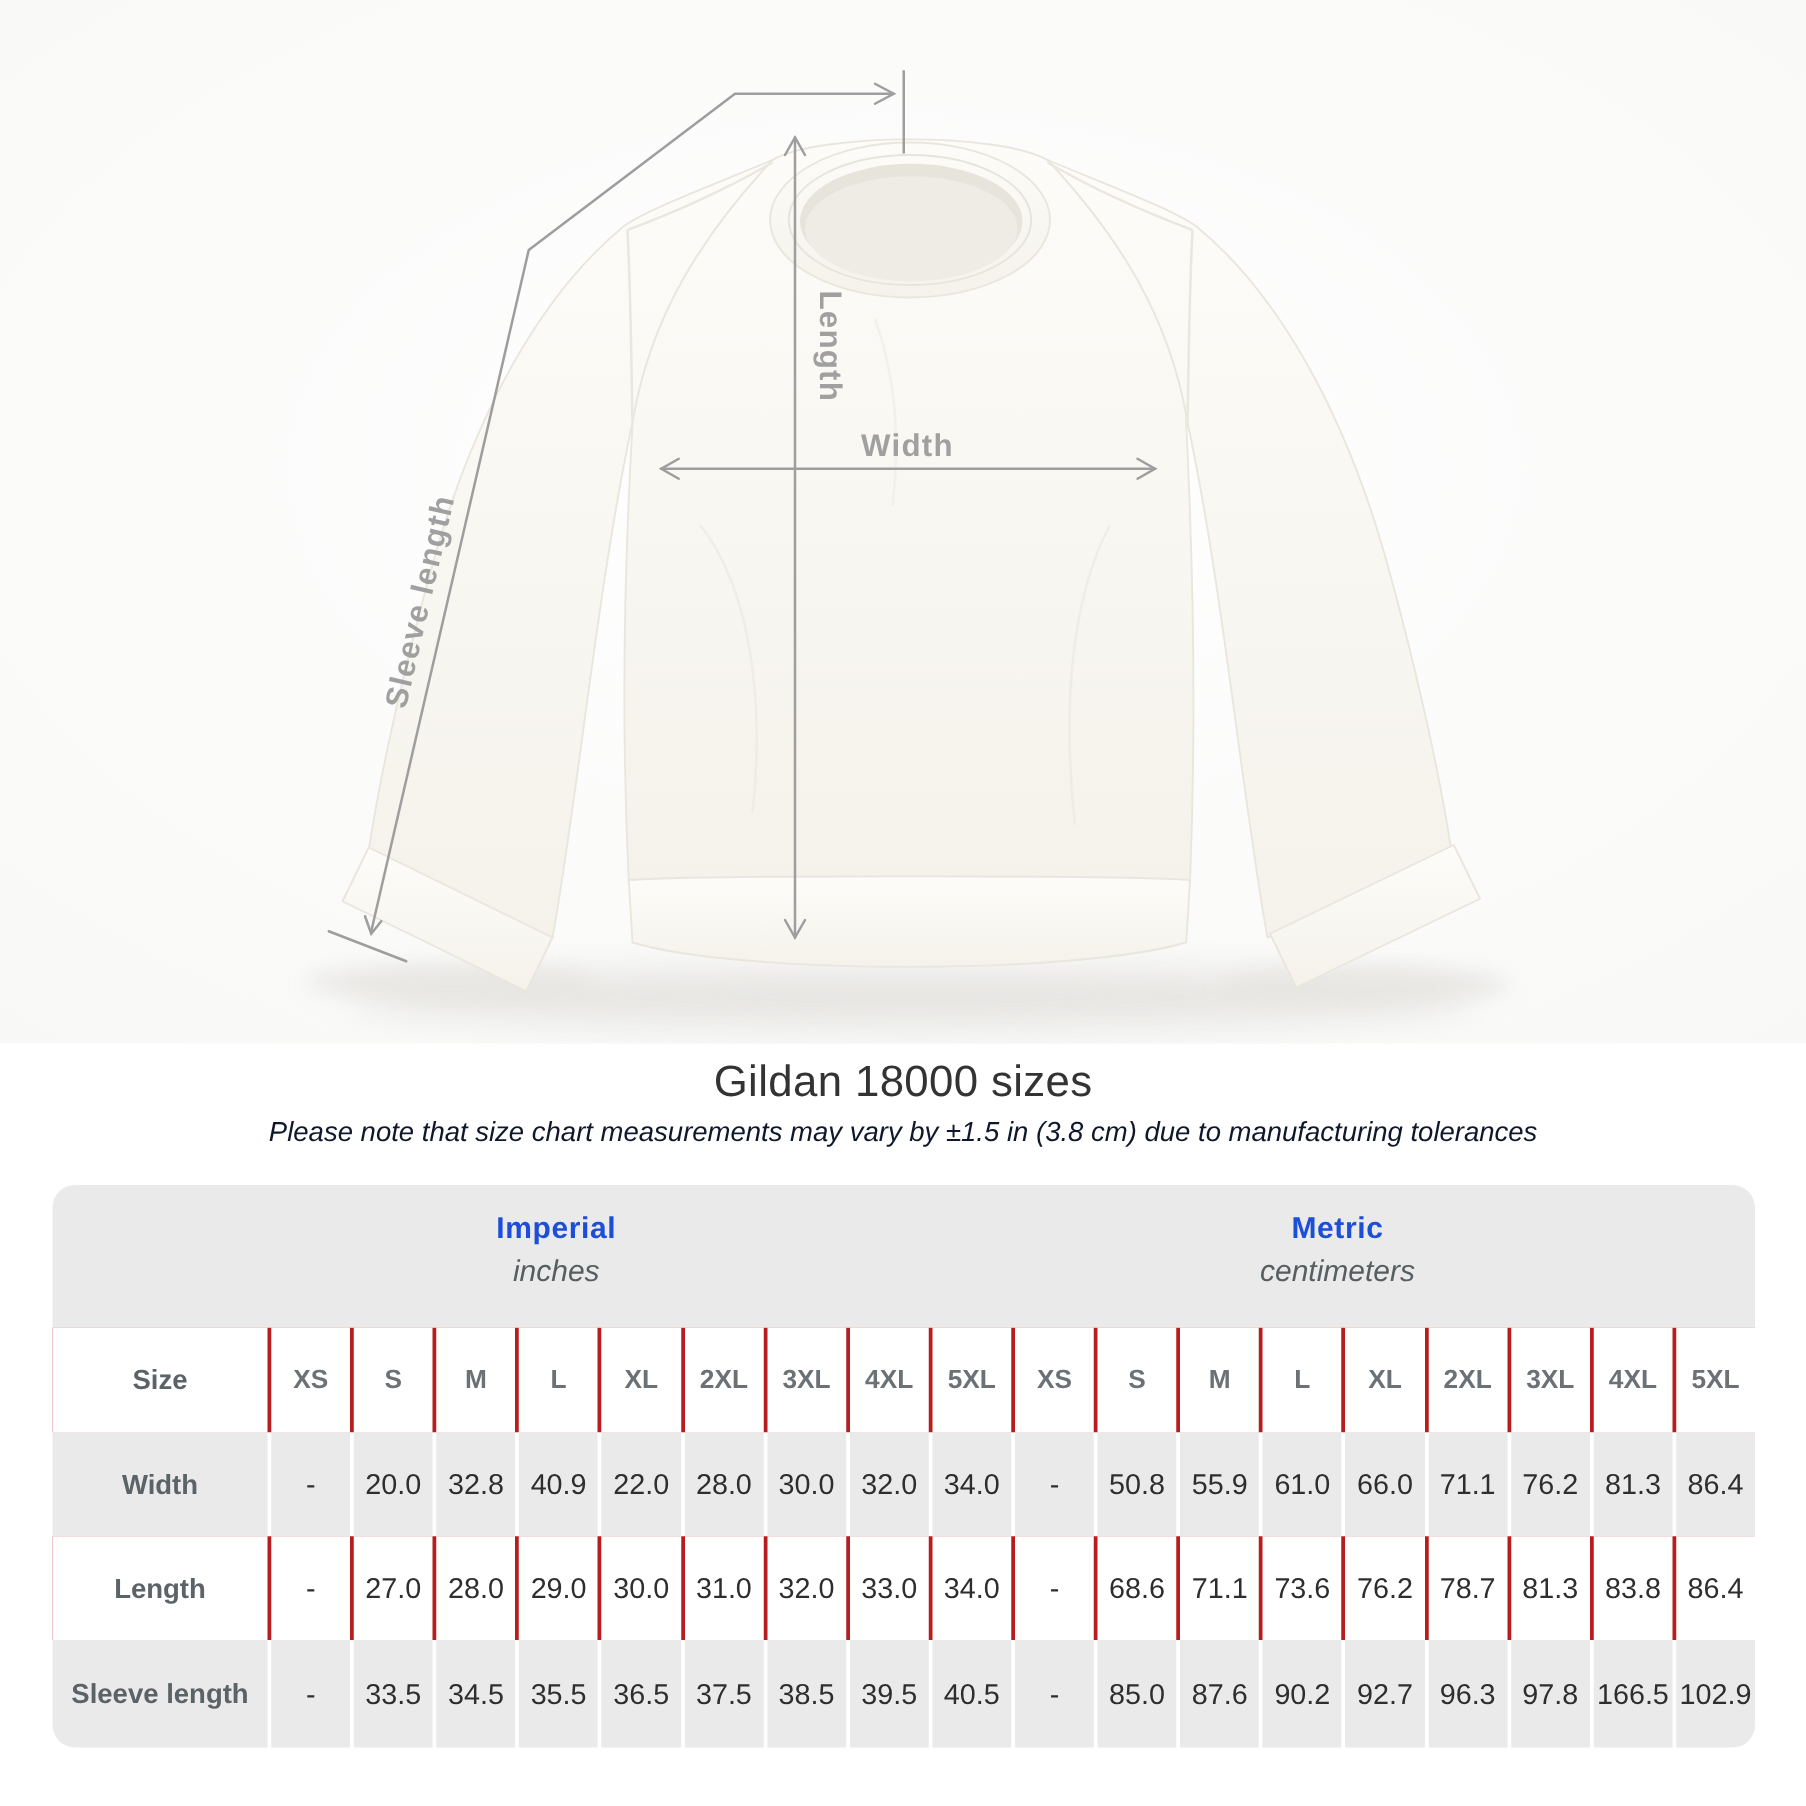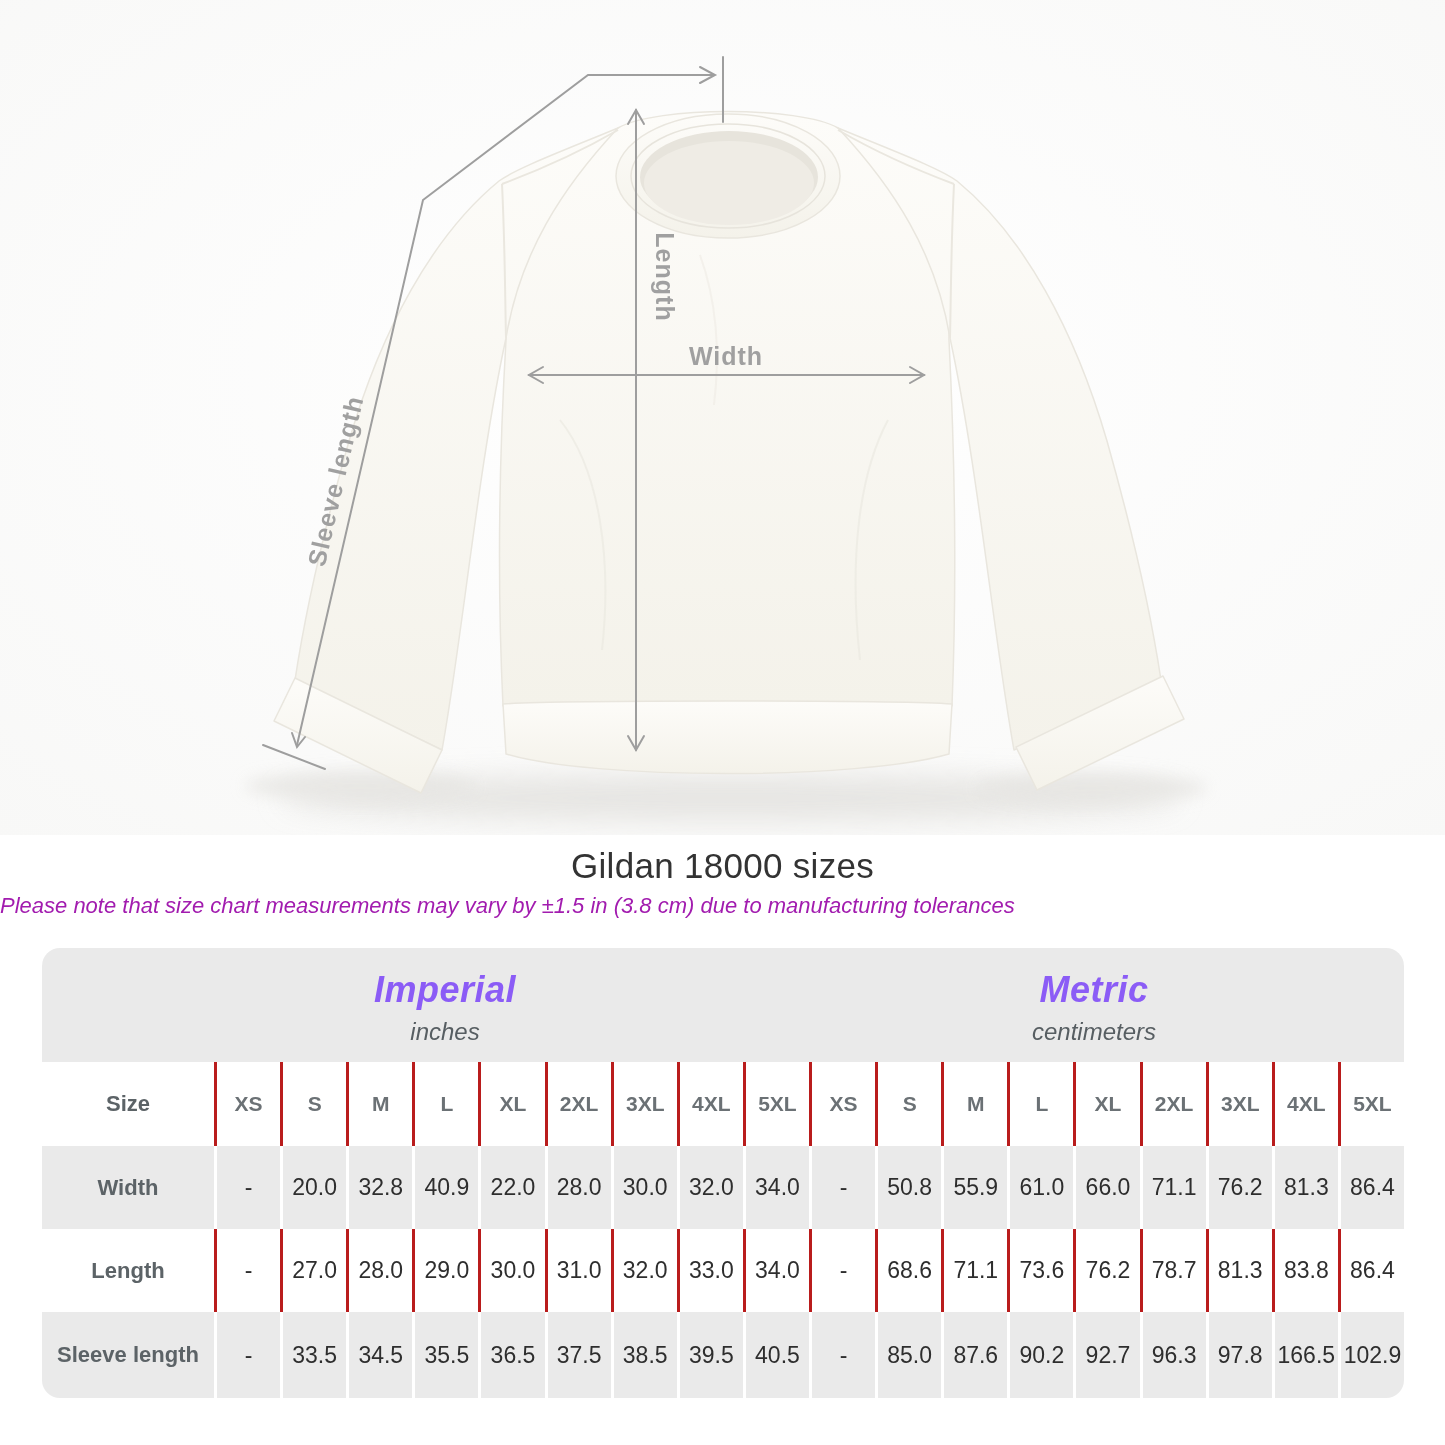--- a/index.html
+++ b/index.html
@@ -6,29 +6,29 @@
   .page{position:relative;width:1445px;height:1445px;background:#ffffff;overflow:hidden;
         font-family:"Liberation Sans",sans-serif;}
   
   .hero{position:absolute;left:0;top:0;width:1445px;height:835px;}
   .hero svg{display:block;}
   .anno-text{font-family:"Liberation Sans",sans-serif;font-size:25px;font-weight:700;
              fill:#a0a0a0;letter-spacing:1px;}
   
   .title{position:absolute;top:846px;left:0;width:100%;text-align:center;
          font-size:35px;font-weight:400;color:#333;letter-spacing:.3px;}
-  .note{position:absolute;top:893px;left:0;width:100%;text-align:left;
-        font-size:22px;font-style:italic;color:#a21caf;}
+  .note{position:absolute;top:893px;left:0;width:100%;text-align:center;
+        font-size:22px;font-style:italic;color:#0f172a;}
   
   .size-table{position:absolute;left:42px;top:948px;width:1362px;}
   .gh-row{position:relative;height:114px;background:#eaeaea;border-radius:18px 18px 0 0;}
   .gh{position:absolute;top:21px;transform:translateX(-50%);text-align:center;}
   .gh-imperial{left:403px;}
-  .gh-metric{left:1052px;}
-  .gh-name{font-size:36px;font-weight:700;font-style:italic;color:#8b5cf6;letter-spacing:.5px;}
+  .gh-metric{left:1028px;}
+  .gh-name{font-size:24px;font-weight:700;color:#1d4ed8;letter-spacing:.5px;}
   .gh-unit{font-size:24px;font-style:italic;color:#575e62;margin-top:7px;}
   .trow{display:grid;grid-template-columns:172px repeat(18,1fr);column-gap:3px;}
   .trow.sep{background:#b91c1c;}   
   .trow.nosep{background:#ffffff;} 
   .r-hdr{height:84px;}
   .r-data{height:83px;}
   .r-last{height:86px;}
   .cell{display:flex;align-items:center;justify-content:center;background:#ffffff;}
   .trow.shade .cell{background:#eaeaea;}
   .cell.h{font-size:21px;font-weight:700;color:#6b7175;}

